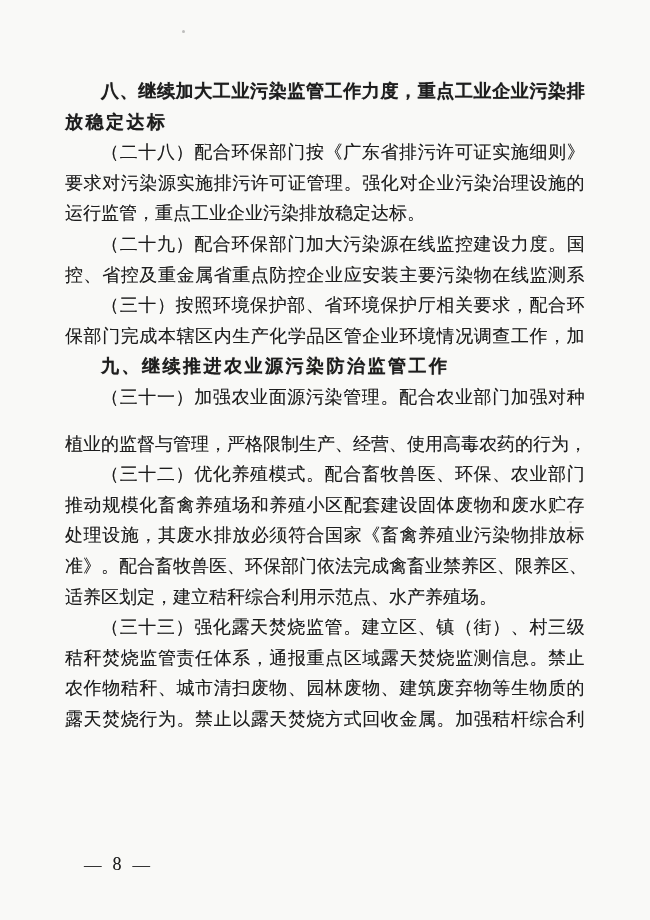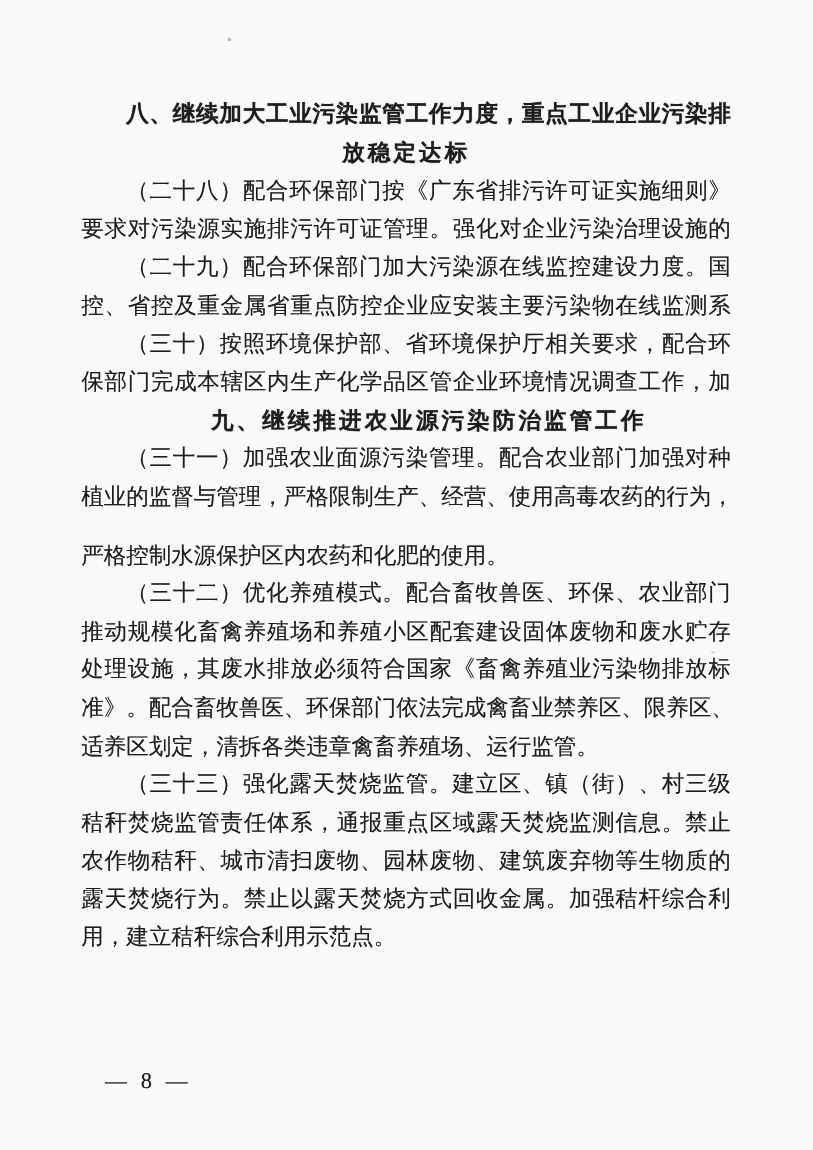--- a/index.html
+++ b/index.html
@@ -39,21 +39,20 @@
   .line.indent {
     padding-left: 36px;
   }
   .line.bold {
     font-family: "Liberation Sans", sans-serif;
     font-weight: 700;
     text-shadow: 0 0 0.7px rgba(10,10,10,0.6);
   }
   .line.bold:not(.fill) {
     letter-spacing: 2.5px;
-    text-align: center;
   }
   
   .doc .line:nth-child(12) {
     margin-top: 16px;
   }
   .footer {
     position: absolute;
     left: 84px;
     top: 852px;
     display: flex;
@@ -160,20 +159,21 @@
       <span>企</span>
       <span>业</span>
       <span>污</span>
       <span>染</span>
       <span>治</span>
       <span>理</span>
       <span>设</span>
       <span>施</span>
       <span>的</span>
     </div>
+    <div class="line">运行监管，重点工业企业污染排放稳定达标。</div>
     <div class="line fill indent">
       <span>（</span>
       <span>二</span>
       <span>十</span>
       <span>九</span>
       <span>）</span>
       <span>配</span>
       <span>合</span>
       <span>环</span>
       <span>保</span>
@@ -336,21 +336,20 @@
       <span>用</span>
       <span>高</span>
       <span>毒</span>
       <span>农</span>
       <span>药</span>
       <span>的</span>
       <span>行</span>
       <span>为</span>
       <span>，</span>
     </div>
-    <div class="line">严格控制水源保护区内农药和化肥的使用。</div>
     <div class="line fill indent">
       <span>（</span>
       <span>三</span>
       <span>十</span>
       <span>二</span>
       <span>）</span>
       <span>优</span>
       <span>化</span>
       <span>养</span>
       <span>殖</span>
@@ -456,21 +455,21 @@
       <span>业</span>
       <span>禁</span>
       <span>养</span>
       <span>区</span>
       <span>、</span>
       <span>限</span>
       <span>养</span>
       <span>区</span>
       <span>、</span>
     </div>
-    <div class="line">适养区划定，清拆各类违章禽畜养殖场、运行监管。</div>
+    <div class="line">适养区划定，建立秸秆综合利用示范点、水产养殖场。</div>
     <div class="line fill indent">
       <span>（</span>
       <span>三</span>
       <span>十</span>
       <span>三</span>
       <span>）</span>
       <span>强</span>
       <span>化</span>
       <span>露</span>
       <span>天</span>
@@ -575,21 +574,20 @@
       <span>属</span>
       <span>。</span>
       <span>加</span>
       <span>强</span>
       <span>秸</span>
       <span>杆</span>
       <span>综</span>
       <span>合</span>
       <span>利</span>
     </div>
-    <div class="line">用，建立秸秆综合利用示范点。</div>
   </div>
 
 <div class="footer">
   <span>—</span>
   <span class="pagenum">8</span>
   <span>—</span>
 </div>
 
 <div class="speck" id="speck1"></div>
 <div class="speck" id="speck2"></div>

